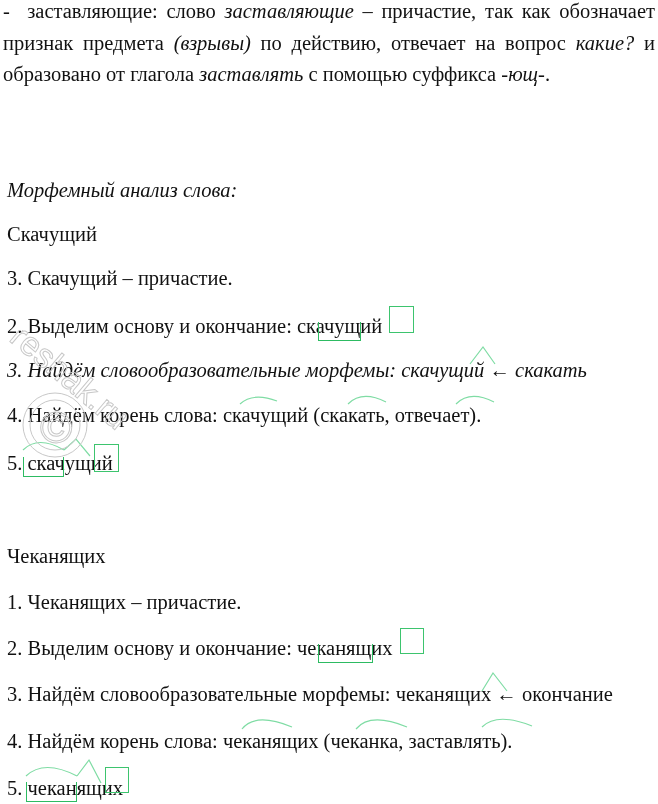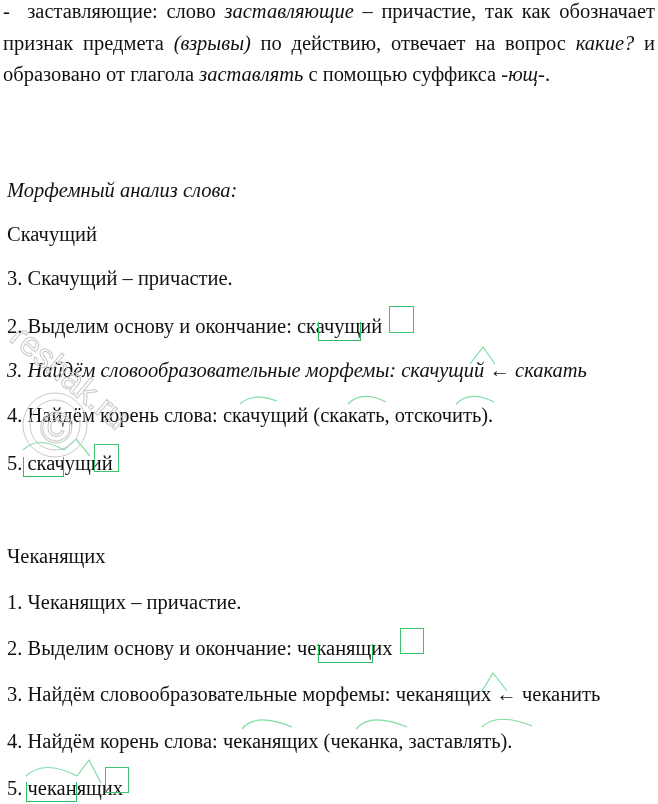--- a/index.html
+++ b/index.html
@@ -71,33 +71,33 @@
 
 <p class="line" style="top:218px;">Скачущий</p>
 <p class="line" style="top:262px;">3. Скачущий – причастие.</p>
 <p class="line" style="top:310px;text-align:center;">
   <span>2. Выделим основу и окончание: </span><span>скачущий</span>
 </p>
 <p class="line" style="top:354px;font-style:italic;">
   <span>3. Найдём словообразовательные морфемы: </span><span>скачущий</span><span> ← </span><span>скакать</span>
 </p>
 <p class="line" style="top:399px;">
-  <span>4. Найдём корень слова: </span><span>скачущий</span><span> (</span><span>скакать</span><span>, </span><span>отскочить</span><span>).</span>
+  <span>4. Найдём корень слова: </span><span>скачущий</span><span> (</span><span>скакать</span><span>, </span><span>отвечает</span><span>).</span>
 </p>
 <p class="line" style="top:447px;">
   <span>5. </span><span>скачущий</span>
 </p>
 
 <p class="line" style="top:540px;">Чеканящих</p>
 <p class="line" style="top:586px;text-align:right;">1. Чеканящих – причастие.</p>
 <p class="line" style="top:632px;">
   <span>2. Выделим основу и окончание: </span><span>чеканящих</span>
 </p>
 <p class="line" style="top:678px;">
-  <span>3. Найдём словообразовательные морфемы: </span><span>чеканящих</span><span> ← </span><span>чеканить</span>
+  <span>3. Найдём словообразовательные морфемы: </span><span>чеканящих</span><span> ← </span><span>окончание</span>
 </p>
 <p class="line" style="top:725px;">
   <span>4. Найдём корень слова: </span><span>чеканящих</span><span> (</span><span>чеканка</span><span>, </span><span>заставлять</span><span>).</span>
 </p>
 <p class="line" style="top:772px;text-align:center;">
   <span>5. </span><span>чеканящих</span>
 </p>
 
 <div class="stem" style="left:318px; top:322px; width:43px; height:19px;"></div>
 <div class="box" style="left:389px; top:306px; width:25px; height:27px;"></div>

